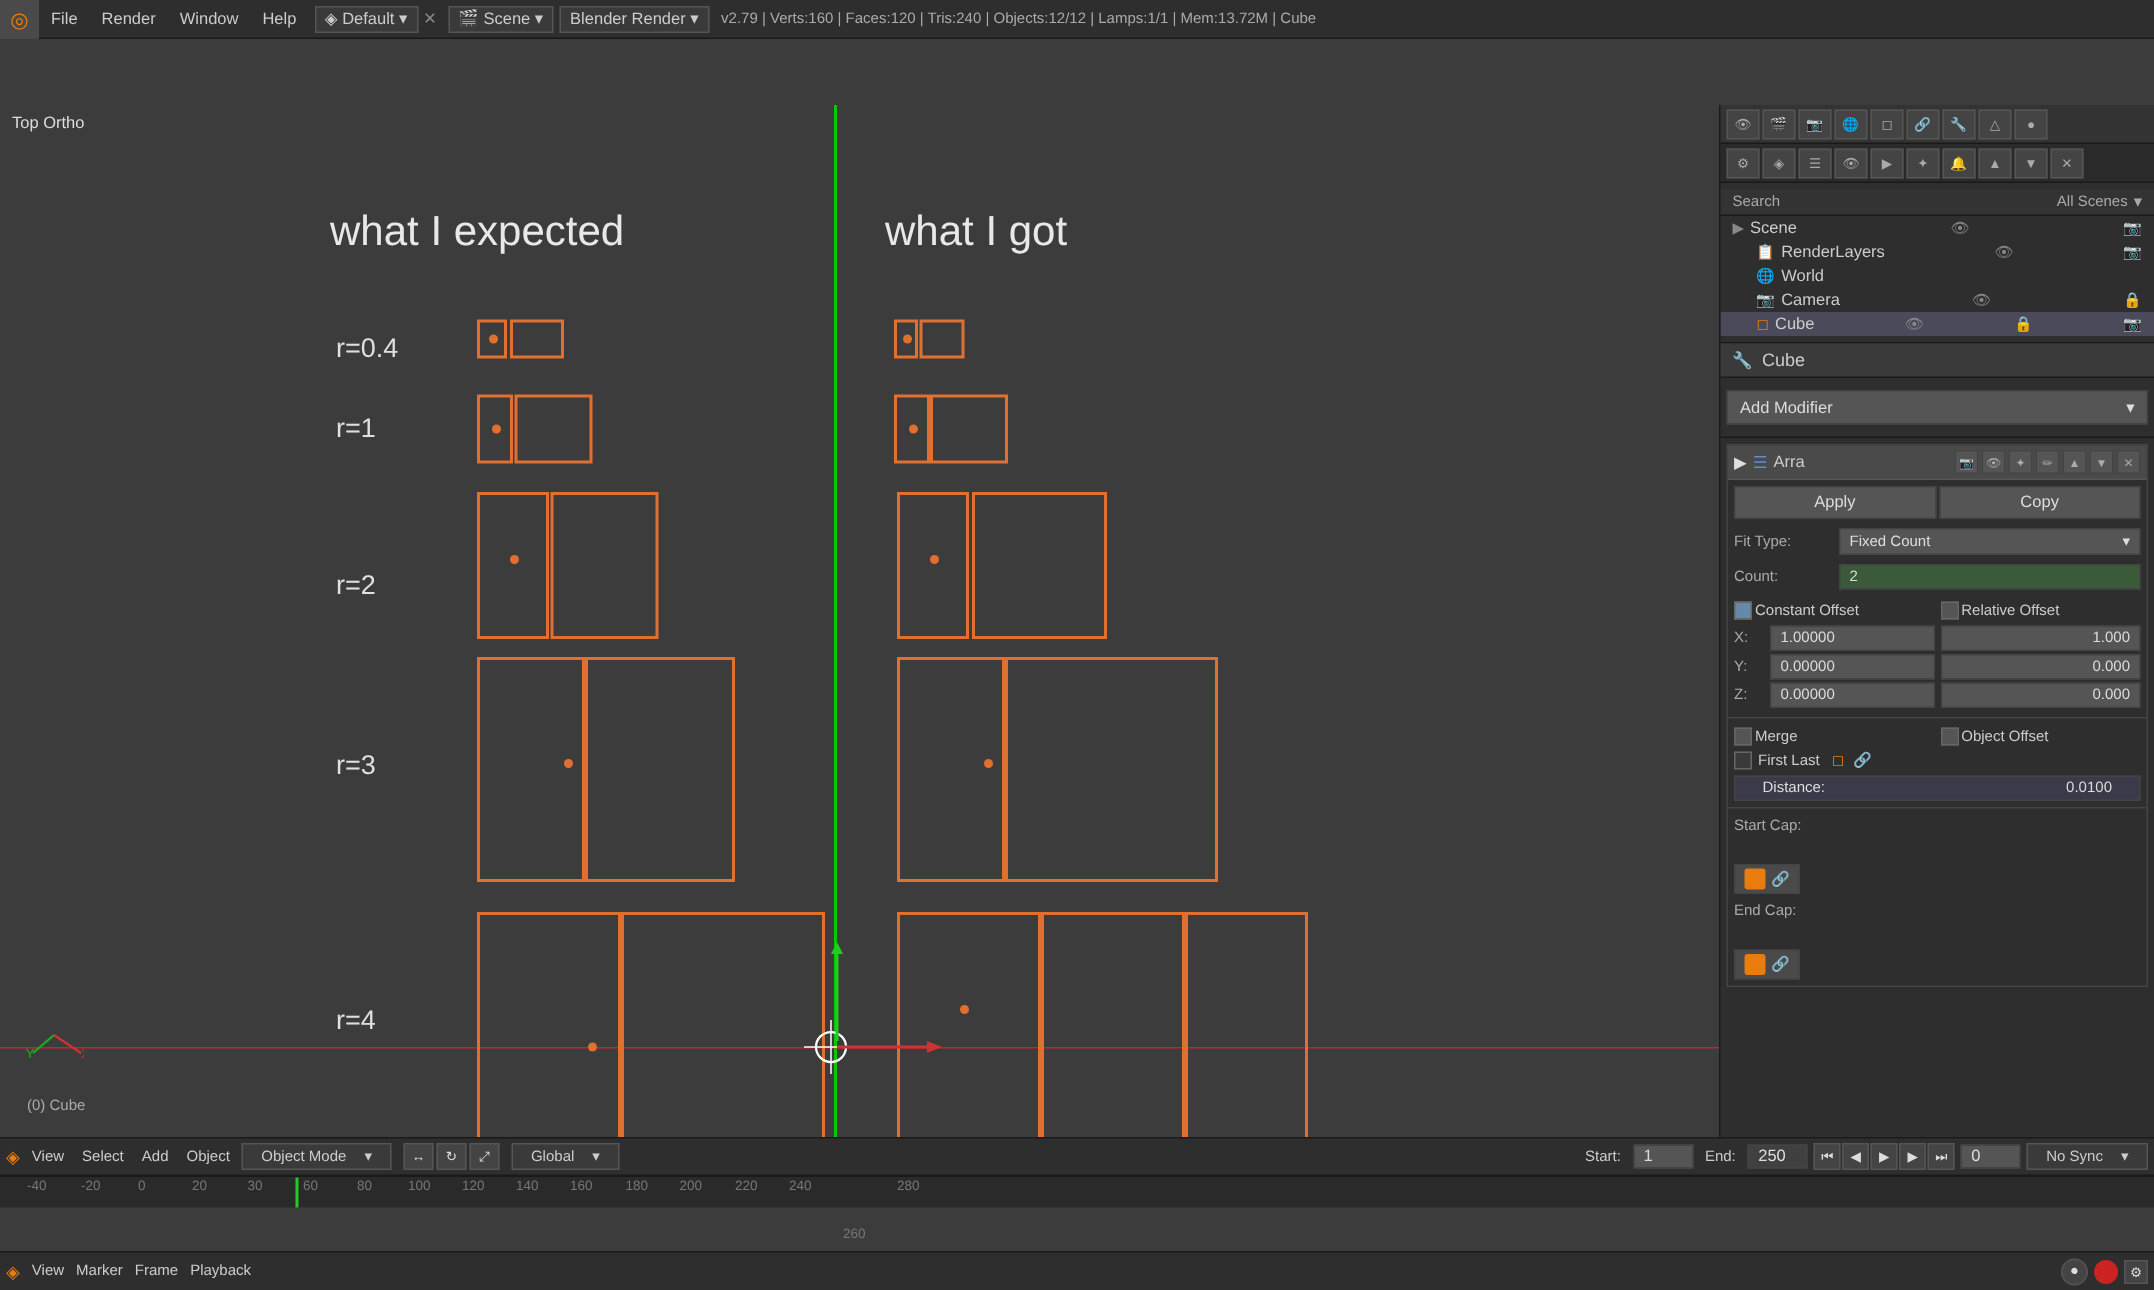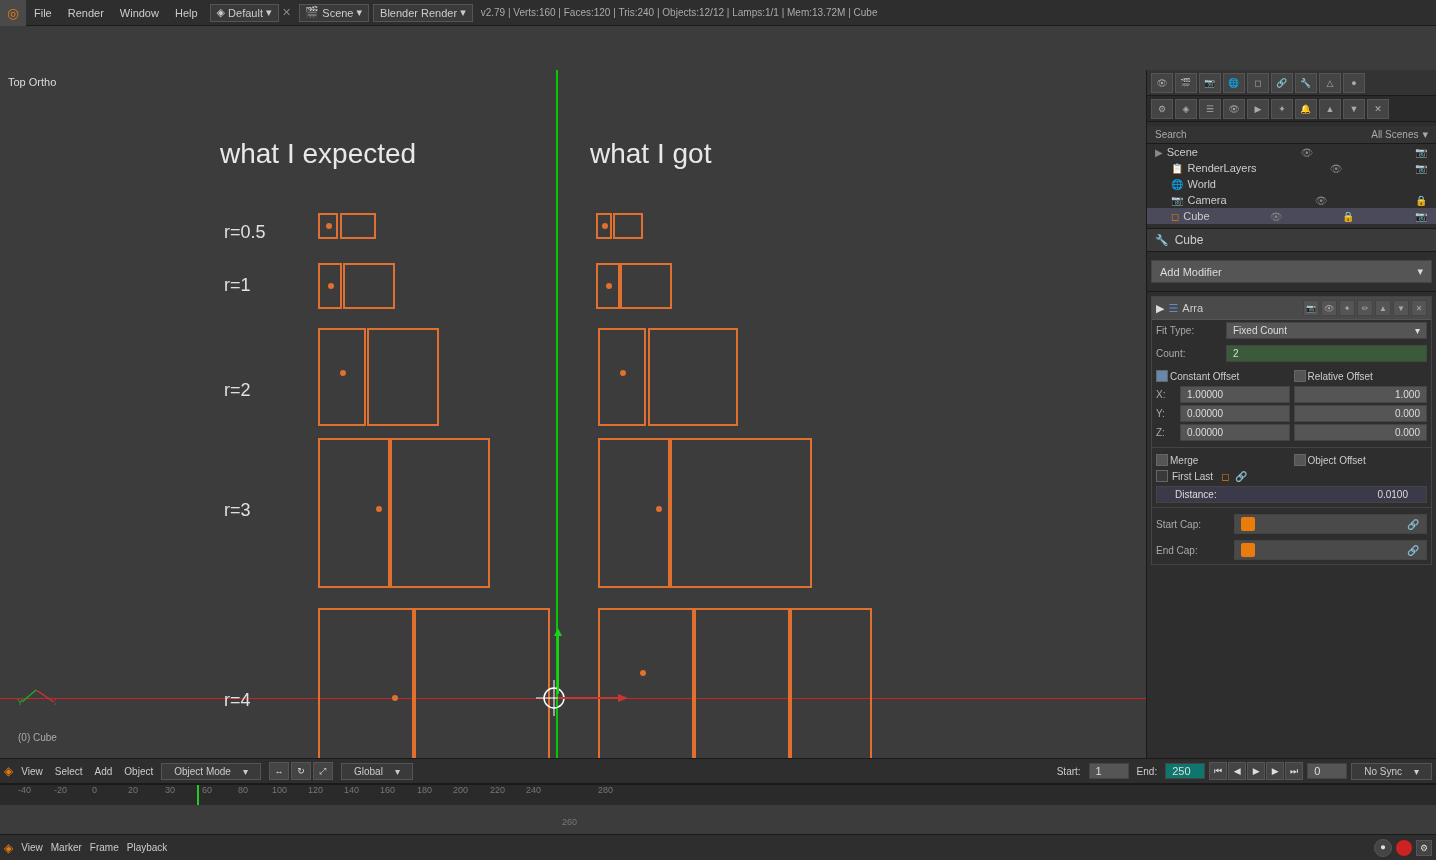--- a/index.html
+++ b/index.html
@@ -443,24 +443,25 @@
     }
 
     .section-divider {
       height: 1px;
       background: #444;
       margin: 4px 0;
     }
 
     .cap-row {
       display: flex;
-      align-items: center;
+      align-items: flex-start;
       padding: 2px 4px;
-      gap: 8px;
+      gap: 20px;
       margin-bottom: 2px;
+      flex-direction: column;
     }
     .cap-label {
       width: 70px;
       color: #aaa;
       font-size: 10px;
     }
     .cap-value {
       background: #4a4a4a;
       border: 1px solid #444;
       color: #ddd;
@@ -567,21 +568,21 @@
   <div class="viewport">
     <div class="viewport-header">Top Ortho</div>
 
     <div class="green-divider"></div>
 
     <div class="red-horizontal"></div>
 
     <div class="label-expected">what I expected</div>
     <div class="label-got">what I got</div>
 
-    <div class="r-label" style="top:152px;left:224px;">r=0.5</div>
+    <div class="r-label" style="top:152px;left:224px;">r=0.4</div>
 
     <div class="shape" style="top:143px;left:318px;width:20px;height:26px;">
       <div class="dot" style="top:8px;left:6px;"></div>
     </div>
     <div class="shape" style="top:143px;left:340px;width:36px;height:26px;"></div>
 
     <div class="shape" style="top:143px;left:596px;width:16px;height:26px;">
       <div class="dot" style="top:8px;left:4px;"></div>
     </div>
     <div class="shape" style="top:143px;left:613px;width:30px;height:26px;"></div>
@@ -615,21 +616,21 @@
     <div class="shape" style="top:368px;left:318px;width:72px;height:150px;">
       <div class="dot" style="top:66px;left:56px;"></div>
     </div>
     <div class="shape" style="top:368px;left:390px;width:100px;height:150px;"></div>
 
     <div class="shape" style="top:368px;left:598px;width:72px;height:150px;">
       <div class="dot" style="top:66px;left:56px;"></div>
     </div>
     <div class="shape" style="top:368px;left:670px;width:142px;height:150px;"></div>
 
-    <div class="r-label" style="top:620px;left:224px;text-align:center;">r=4</div>
+    <div class="r-label" style="top:600px;left:224px;text-align:center;">r=4</div>
 
     <div class="shape" style="top:538px;left:318px;width:96px;height:200px;">
       <div class="dot" style="top:85px;left:72px;"></div>
     </div>
     <div class="shape" style="top:538px;left:414px;width:136px;height:200px;"></div>
 
     <div class="shape" style="top:538px;left:598px;width:96px;height:200px;">
       <div class="dot" style="top:60px;left:40px;"></div>
     </div>
     <div class="shape" style="top:538px;left:694px;width:96px;height:200px;"></div>
@@ -750,20 +751,24 @@
           <div class="mini-icon">📷</div>
           <div class="mini-icon">👁</div>
           <div class="mini-icon">✦</div>
           <div class="mini-icon">✏</div>
           <div class="mini-icon">▲</div>
           <div class="mini-icon">▼</div>
           <div class="mini-icon">✕</div>
         </div>
       </div>
 
+      <div class="apply-copy-row">
+        <div class="apply-btn">Apply</div>
+        <div class="copy-btn">Copy</div>
+      </div>
 
       <div class="fit-type-row">
         <span class="fit-type-label">Fit Type:</span>
         <div class="fit-type-dropdown">
           <span>Fixed Count</span>
           <span>▾</span>
         </div>
       </div>
 
       <div class="count-row">
@@ -874,21 +879,21 @@
     <div style="width:20px;height:18px;background:#444;border:1px solid #555;display:flex;align-items:center;justify-content:center;font-size:9px;cursor:pointer;">⤢</div>
   </div>
   <div style="background:#3a3a3a;border:1px solid #555;padding:2px 8px;cursor:pointer;display:flex;align-items:center;gap:4px;margin-left:4px;">
     <span>Global</span>
       <span>▾</span>
   </div>
   <div style="margin-left:auto;display:flex;align-items:center;gap:4px;">
     <span>Start:</span>
     <div style="background:#555;border:1px solid #444;padding:1px 6px;width:40px;">1</div>
     <span>End:</span>
-    <div style="background:#0f766e;border:1px solid #444;padding:1px 6px;width:40px;">250</div>
+    <div style="background:#404040;border:1px solid #444;padding:1px 6px;width:40px;">250</div>
     <div style="display:flex;gap:1px;">
       <div style="width:18px;height:18px;background:#444;border:1px solid #555;display:flex;align-items:center;justify-content:center;font-size:9px;cursor:pointer;">⏮</div>
       <div style="width:18px;height:18px;background:#444;border:1px solid #555;display:flex;align-items:center;justify-content:center;font-size:9px;cursor:pointer;">◀</div>
       <div style="width:18px;height:18px;background:#444;border:1px solid #555;display:flex;align-items:center;justify-content:center;font-size:9px;cursor:pointer;">▶</div>
       <div style="width:18px;height:18px;background:#444;border:1px solid #555;display:flex;align-items:center;justify-content:center;font-size:9px;cursor:pointer;">▶</div>
       <div style="width:18px;height:18px;background:#444;border:1px solid #555;display:flex;align-items:center;justify-content:center;font-size:9px;cursor:pointer;">⏭</div>
     </div>
     <div style="background:#555;border:1px solid #444;padding:1px 6px;width:40px;">0</div>
     <div style="background:#3a3a3a;border:1px solid #555;padding:2px 8px;cursor:pointer;display:flex;align-items:center;gap:4px;">
       <span>No Sync</span>

